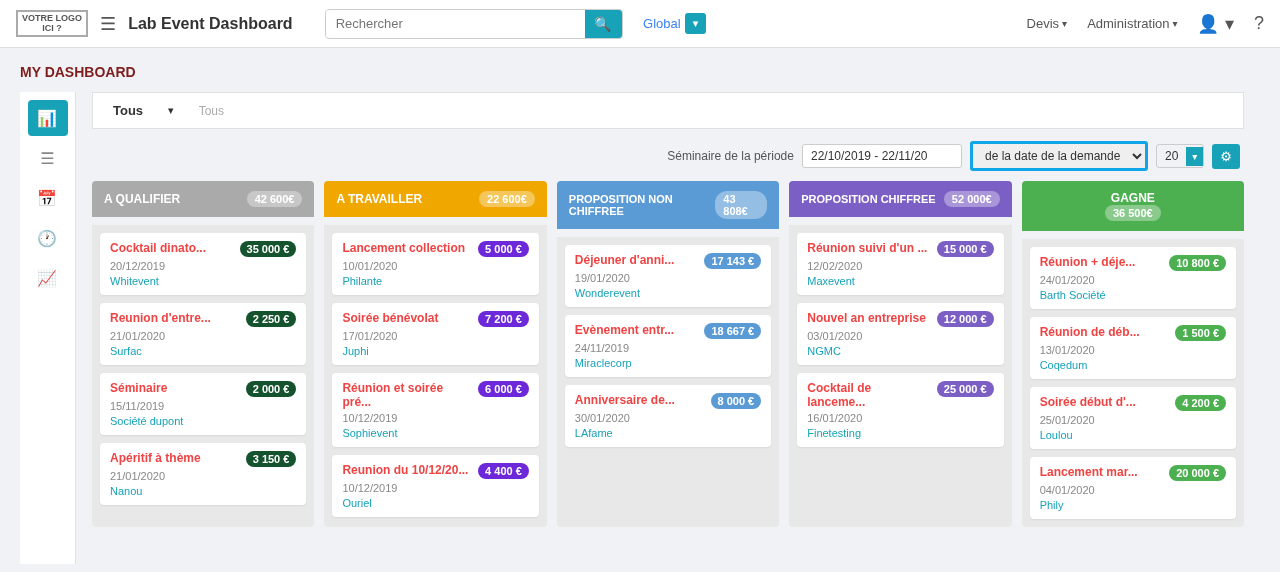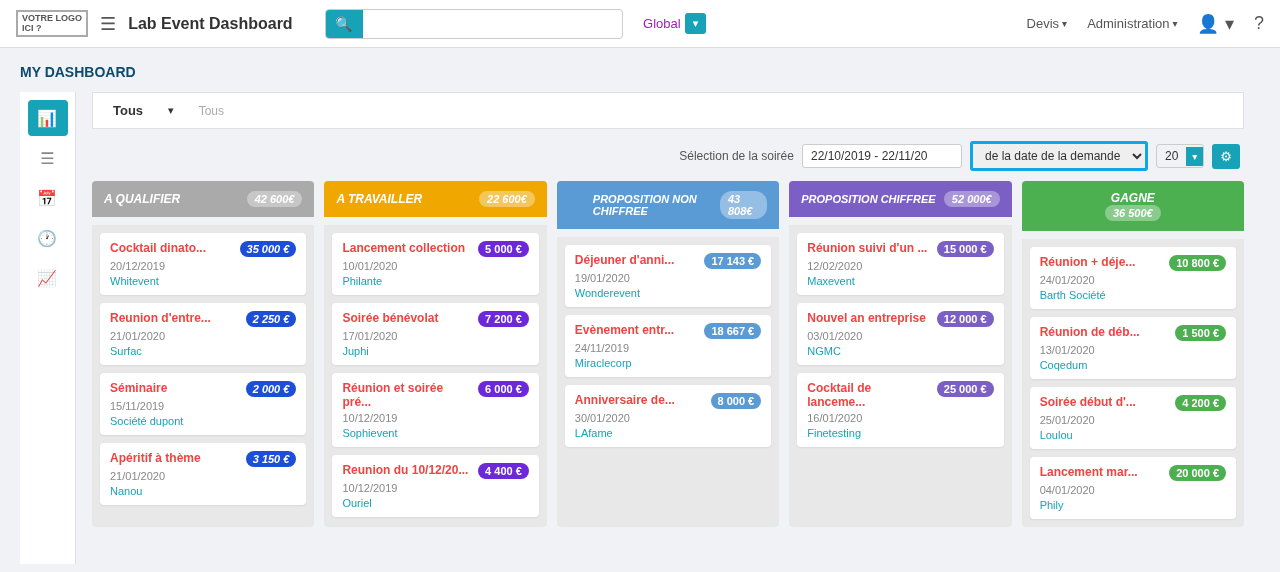--- a/index.html
+++ b/index.html
@@ -15,21 +15,21 @@
       border-bottom: 1px solid #ddd;
       gap: 12px;
     }
     .logo-box {
       border: 2px solid #aaa;
       padding: 2px 4px;
       font-size: 9px;
       font-weight: bold;
       color: #555;
       line-height: 1.1;
-      text-align: left;
+      text-align: center;
       min-width: 44px;
     }
     .hamburger { font-size: 18px; color: #555; cursor: pointer; }
     .app-title { font-size: 16px; color: #333; }
     .app-title span { font-weight: bold; }
     .search-bar {
       flex: 1;
       max-width: 420px;
       margin-left: 20px;
       display: flex;
@@ -53,21 +53,21 @@
       cursor: pointer;
       color: #fff;
       font-size: 14px;
     }
     .global-select-wrap {
       display: flex;
       align-items: center;
       gap: 4px;
       margin-left: 8px;
     }
-    .global-label { color: #a21caf; font-size: 13px; }
+    .global-label { color: #3b82f6; font-size: 13px; }
     .dropdown-arrow-btn {
       background: #17a2b8;
       border: none;
       color: #fff;
       padding: 4px 8px;
       border-radius: 3px;
       cursor: pointer;
       font-size: 11px;
     }
     .nav-link {
@@ -78,21 +78,21 @@
       display: flex;
       align-items: center;
       gap: 3px;
     }
     .nav-link .caret { font-size: 10px; }
     .nav-spacer { flex: 1; }
     .user-icon, .help-icon { color: #555; font-size: 18px; cursor: pointer; }
 
     
     .page { padding: 16px 20px; }
-    .page-title { font-size: 14px; font-weight: bold; color: #0c4a6e; margin-bottom: 12px; }
+    .page-title { font-size: 14px; font-weight: bold; color: #7f1d1d; margin-bottom: 12px; }
 
     
     .main-layout { display: flex; gap: 0; }
     .sidebar {
       width: 56px;
       background: #fff;
       border-right: 1px solid #e0e0e0;
       display: flex;
       flex-direction: column;
       align-items: center;
@@ -188,21 +188,20 @@
     }
     .col-header {
       display: flex;
       align-items: center;
       justify-content: space-between;
       padding: 10px 12px;
       border-radius: 4px 4px 0 0;
       color: #fff;
       font-weight: bold;
       font-size: 12px;
-      font-style: italic;
     }
     .col-header .col-total {
       background: rgba(255,255,255,0.35);
       border-radius: 12px;
       padding: 2px 8px;
       font-size: 11px;
       font-weight: bold;
     }
     .col-body {
       background: #e8e8e8;
@@ -237,39 +236,40 @@
     .card-company { color: #17a2b8; font-size: 11px; cursor: pointer; }
 
     
     .col-qualifier .col-header { background: #aaa; }
     .col-travailler .col-header { background: #f0a800; }
     .col-non-chiffree .col-header { background: #5b9bd5; }
     .col-chiffree .col-header { background: #7b5fc4; }
     .col-gagne .col-header { background: #4caf50; flex-direction: column; }
 
     
-    .amt-gray { background: #1d4ed8; font-style: italic; }
+    .amt-gray { background: #14532d; }
     .amt-orange { background: #6d28d9; }
     .amt-blue { background: #5b9bd5; }
     .amt-purple { background: #7b5fc4; }
     .amt-green { background: #4caf50; }
   </style>
 </head>
 <body>
 
 <nav class="topnav">
   <div class="logo-box">
     <div>VOTRE LOGO</div>
     <div>ICI ?</div>
   </div>
   <span class="hamburger">☰</span>
   <div class="app-title">
     <span>Lab Event </span><span style="font-weight:bold">Dashboard</span>
   </div>
   <div class="search-bar">
+    <input type="text" placeholder="Rechercher" style="">
     <button class="search-btn">🔍</button>
   </div>
   <div class="global-select-wrap">
     <span class="global-label">Global</span>
     <button class="dropdown-arrow-btn">▾</button>
   </div>
   <div class="nav-spacer"></div>
   <a class="nav-link">
     <span>Devis</span>
     <span class="caret">▾</span>
@@ -297,21 +297,21 @@
 
     <div class="content">
 
       <div class="filter-bar">
         <span style="font-weight:bold;font-size:13px;">Tous</span>
         <span style="font-size:11px;cursor:pointer;">▾</span>
         <span style="color:#aaa;font-size:12px;">Tous</span>
       </div>
 
       <div class="period-bar">
-        <span class="period-label">Sélection de la soirée</span>
+        <span class="period-label">Séminaire de la période</span>
         <input class="period-input" type="text" value="22/10/2019 - 22/11/20" style="">
         <select class="period-select">
           <option>de la date de la demande</option>
         </select>
         <div class="period-num-wrap">
           <span class="period-num">20</span>
           <button class="period-num-arrow">▾</button>
         </div>
         <button class="period-gear">⚙</button>
       </div>
@@ -394,21 +394,21 @@
       </div>
       <div class="card-date">10/12/2019</div>
       <div class="card-company">Ouriel</div>
     </div>
             </div>
           </div>
           <div class="kanban-col col-non-chiffree">
             <div class="col-header">
               <div style="display:flex;flex-direction:column;width:100%;gap:2px;">
       <div style="display:flex;align-items:center;justify-content:space-between;">
-        <span style="font-size:11px;margin-left:24px;">PROPOSITION NON CHIFFREE</span>
+        <span style="font-size:11px;">PROPOSITION NON CHIFFREE</span>
         <span class="col-total">43 808€</span>
       </div>
     </div>
             </div>
             <div class="col-body">
               <div class="card">
       <div class="card-top">
         <span class="card-title">Déjeuner d'anni...</span>
         <span class="card-amount amt-blue">17 143 €</span>
       </div>

